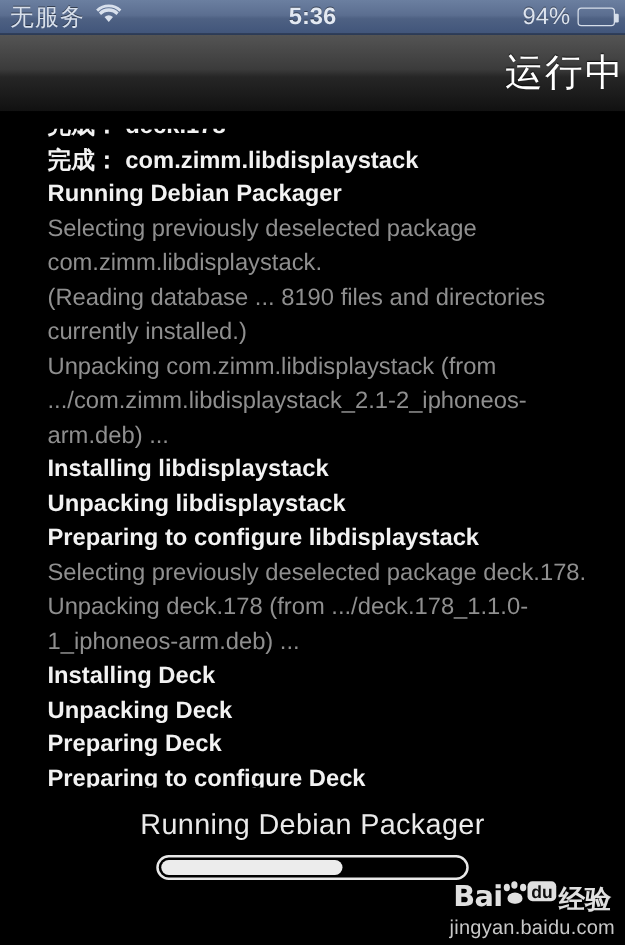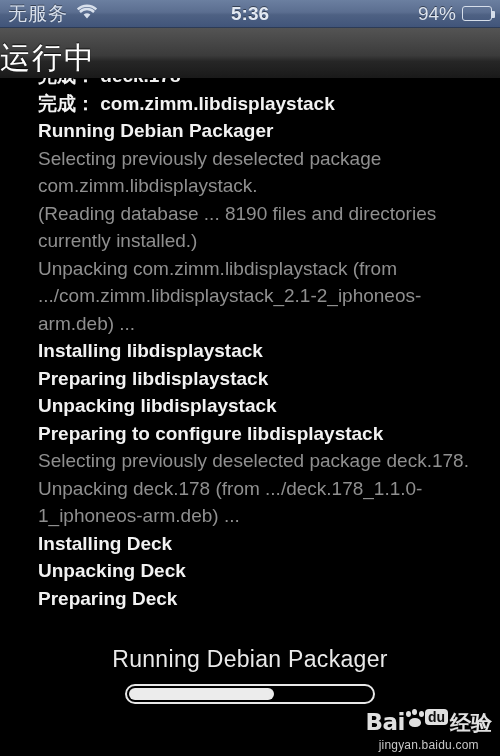--- a/index.html
+++ b/index.html
@@ -36,31 +36,31 @@
   .batt-fill { height:100%; background:#e4eaf3; border-radius:1px; }
   .batt-cap {
     position:absolute; right:-4px; top:4px; width:3px; height:7px;
     background:#d6deea; border-radius:0 1px 1px 0;
   }
 
   
   .navbar {
     position:absolute; top:28px; left:0; width:500px; height:62px;
     background:linear-gradient(to bottom,#545454 0%,#3b3b3b 45%,#262626 55%,#111 100%);
-    display:flex; align-items:center; justify-content:flex-start;
+    display:flex; align-items:center; justify-content:flex-end;
     border-bottom:1px solid #000;
   }
   .nav-title {
     color:#fff; font-size:30px; letter-spacing:2px;
     text-shadow:0 -1px 1px rgba(0,0,0,.8);
   }
 
   
   .logview {
-    position:absolute; top:78px; left:0; width:500px; height:540px;
+    position:absolute; top:103px; left:0; width:500px; height:540px;
     background:#000; overflow:hidden;
   }
   .loginner { padding:0 14px 0 38px; margin-top:-16px; }
   .logline {
     font-size:19px; line-height:27.5px; white-space:pre-wrap;
     word-break:break-word;
   }
   .logline.bold { color:#f2f2f2; font-weight:bold; }
   .logline.dim  { color:#8f8f8f; font-weight:normal; }
 
@@ -93,21 +93,21 @@
             font-family:"DejaVu Sans",sans-serif; letter-spacing:-.5px; }
   .wm-du {
     color:#111; background:#f4f4f4; font-size:14px; font-weight:bold;
     border-radius:4px; padding:1px 3px; line-height:1;
   }
   .wm-paw { position:relative; width:20px; height:20px; }
   .wm-paw i {
     position:absolute; background:#f4f4f4; border-radius:50%; display:block;
   }
   .wm-cn { color:#f4f4f4; font-size:21px; font-weight:bold; margin-left:2px; }
-  .wm-url { color:#dadada; font-size:12px; margin-top:1px; letter-spacing:.2px; }
+  .wm-url { color:#dadada; font-size:16px; margin-top:1px; letter-spacing:.2px; }
 </style>
 </head>
 <body>
 
 <div id="screen">
 
   <div class="statusbar">
     <div class="sb-left">
       <span class="sb-carrier">无服务</span>
       <span class="wifi-icon">
@@ -140,21 +140,20 @@
 
   <div class="logview">
     <div class="loginner" id="log-container">
         <div class="logline bold">完成： deck.178</div>
         <div class="logline bold">完成： com.zimm.libdisplaystack</div>
         <div class="logline bold">Running Debian Packager</div>
         <div class="logline dim">Selecting previously deselected package com.zimm.libdisplaystack.</div>
         <div class="logline dim">(Reading database ... 8190 files and directories currently installed.)</div>
         <div class="logline dim">Unpacking com.zimm.libdisplaystack (from .../com.zimm.libdisplaystack_2.1-2_iphoneos-arm.deb) ...</div>
         <div class="logline bold">Installing libdisplaystack</div>
-        <div class="logline bold">Preparing libdisplaystack</div>
         <div class="logline bold">Unpacking libdisplaystack</div>
         <div class="logline bold">Preparing to configure libdisplaystack</div>
         <div class="logline dim">Selecting previously deselected package deck.178.</div>
         <div class="logline dim">Unpacking deck.178 (from .../deck.178_1.1.0-1_iphoneos-arm.deb) ...</div>
         <div class="logline bold">Installing Deck</div>
         <div class="logline bold">Unpacking Deck</div>
         <div class="logline bold">Preparing Deck</div>
         <div class="logline bold">Preparing to configure Deck</div>
       </div>
   </div>

